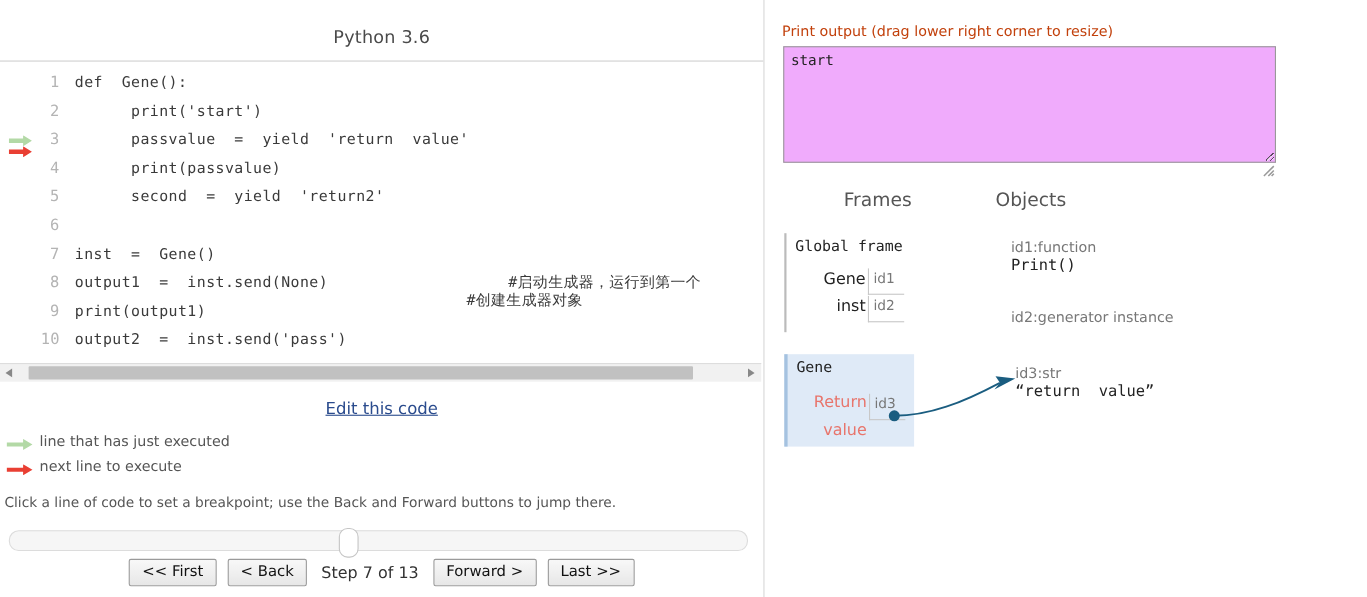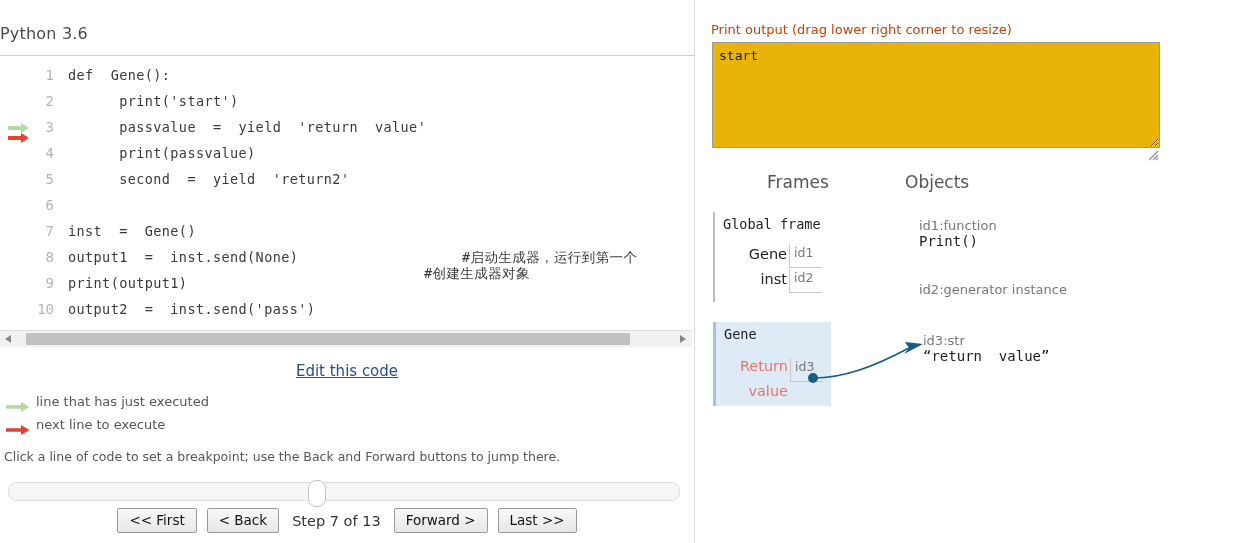--- a/index.html
+++ b/index.html
@@ -27,20 +27,21 @@
     position: absolute;
     left: 694px; top: 0;
     width: 1px; height: 543px;
     background: #d8d8d8;
   }
 
   #python-version-title {
     position: absolute;
     left: 0; top: 24px;
     width: 694px;
+    text-align: center;
     font-size: 16px;
     color: #4a4a4a;
     letter-spacing: .2px;
   }
   #code-top-rule {
     position: absolute;
     left: 0; top: 55px;
     width: 694px; height: 1px;
     background: #cfcfcf;
   }
@@ -221,21 +222,21 @@
     position: absolute;
     left: 16px; top: 22px;
     font-size: 13px;
     color: #c2410c;
   }
   #print-output-box {
     position: absolute;
     left: 17px; top: 42px;
     width: 448px; height: 106px;
     border: 1px solid #999;
-    background: #eab308;
+    background: #f0abfc;
     box-sizing: border-box;
     font-family: "DejaVu Sans Mono", monospace;
     font-size: 13px;
     color: #222;
     padding: 5px 6px;
     white-space: pre-wrap;
     overflow: hidden;
     resize: both;
   }
   #print-output-resize-handle {

